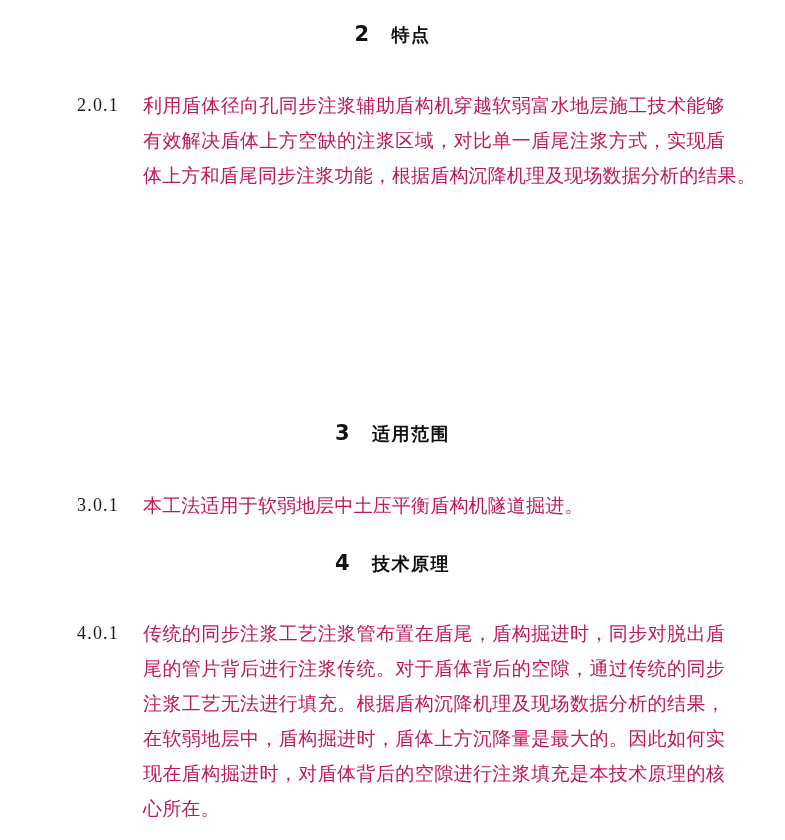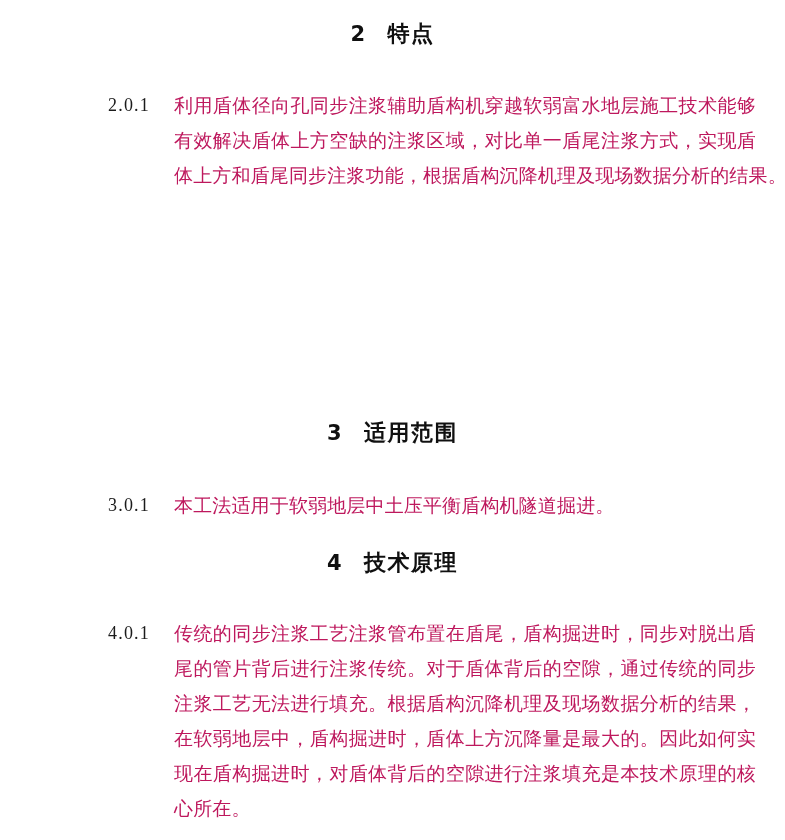--- a/index.html
+++ b/index.html
@@ -38,34 +38,33 @@
     font-weight: bold;
     font-size: 21px;
   }
   .heading .h-gap {
     display: inline-block;
     width: 22px;
   }
   .heading .h-text {
     font-family: "DejaVu Sans", "Liberation Sans", sans-serif;
     font-weight: bold;
-    font-size: 22px;
+    font-size: 18px;
     letter-spacing: 1.5px;
   }
 
   #heading-1 { position: absolute; left: 0; right: 0; top: 22px; }
   #heading-2 { position: absolute; left: 0; right: 0; top: 421px; }
   #heading-3 { position: absolute; left: 0; right: 0; top: 551px; }
 
   
   .clause {
     position: absolute;
     left: 77px;
     width: 648px;
-    margin-left: 31px;
   }
   .clause-num {
     position: absolute;
     left: 0;
     top: 0;
     width: 62px;
     font-family: "Liberation Serif", "DejaVu Serif", serif;
     font-size: 18px;
     letter-spacing: 1.2px;
     color: #1b1b1b;

